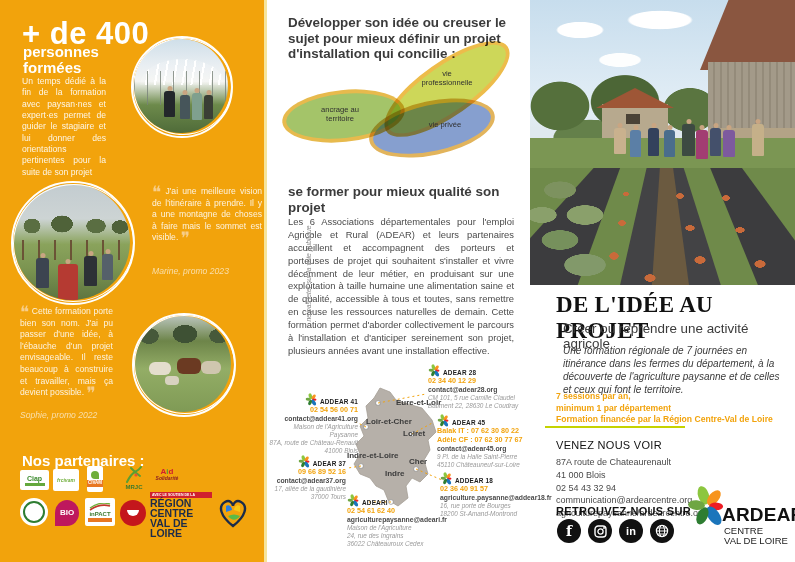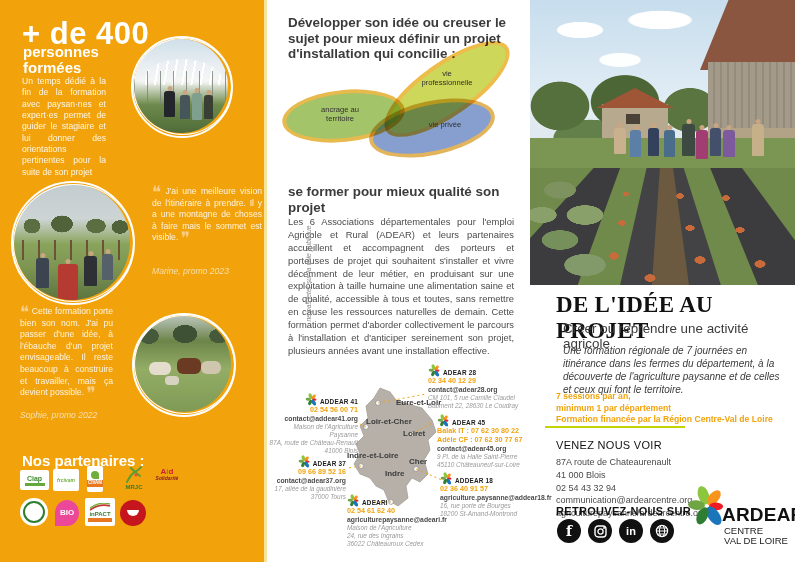--- a/index.html
+++ b/index.html
@@ -172,35 +172,45 @@
     <span class="logo-txt" style="color:#3c7a2e;font-size:6px;">MRJC</span>
   </div>
   <div class="logo-tile" style="left:152px;top:462px;width:30px;height:24px;background:transparent;">
     <span class="logo-txt" style="color:#d0202e;font-size:8px;">A<span style="color:#5a9e33;">i</span>d</span>
     <span class="logo-txt" style="color:#8a1f24;font-size:5px;font-style:italic;">Solidarité</span>
   </div>
 
   <div class="logo-tile" style="left:20px;top:498px;width:28px;height:28px;border-radius:50%;background:#fff;">
     <span style="width:18px;height:18px;border-radius:50%;border:2px solid #2e7d32;display:block;"></span>
   </div>
-  <div class="logo-tile" style="left:55px;top:500px;width:24px;height:26px;background:#ec4899;border-radius:50% 50% 50% 0;">
+  <div class="logo-tile" style="left:55px;top:500px;width:24px;height:26px;background:#be185d;border-radius:50% 50% 50% 0;">
     <span class="logo-txt" style="color:#fff;font-size:8px;">BIO</span>
   </div>
   <div class="logo-tile" style="left:85px;top:498px;width:30px;height:28px;">
     <svg width="22" height="8" viewBox="0 0 22 8">
         <path d="M1 7 Q11 0 21 3" stroke="#c0392b" stroke-width="1.6" fill="none"></path>
         <path d="M1 5 Q11 -2 21 1" stroke="#6fae3a" stroke-width="1.4" fill="none"></path>
       </svg>
     <span class="logo-txt" style="color:#3c7a2e;font-size:6px;">inPACT</span>
     <span style="width:24px;height:4px;background:#e87722;margin-top:1px;"></span>
   </div>
   <div class="logo-tile" style="left:120px;top:500px;width:26px;height:26px;border-radius:50%;background:#c4161c;">
     <span style="width:12px;height:6px;border-radius:0 0 8px 8px;background:#fff;display:block;"></span>
   </div>
 
+  <div class="abs region-logo">
+    <div class="region-support">AVEC LE SOUTIEN DE LA</div>
+    <div class="region-name" style="width:62px;">RÉGION CENTRE VAL DE LOIRE</div>
+    <svg class="heart" viewBox="0 0 34 30">
+      <path d="M17 28 C4 18 2 8 9 4 C14 1 17 6 17 8 C17 6 20 1 25 4 C32 8 30 18 17 28 Z" fill="none" stroke="#1B2B4A" stroke-width="2.4"></path>
+      <path d="M10 8 C13 6 16 9 16 12 L10 14 Z" fill="#2A7DE1"></path>
+      <path d="M24 8 C21 6 18 9 18 12 L24 14 Z" fill="#F5C518"></path>
+      <path d="M12 18 C16 16 20 16 24 18 C20 23 16 23 12 18 Z" fill="#5BBA47"></path>
+    </svg>
+  </div>
 
   <div class="abs fold-line"></div>
 
   <div class="abs mid-h1">Développer son idée ou creuser le sujet pour mieux définir un projet d'installation qui concilie :</div>
 
   <div class="abs venn-ellipse venn-fill" style="left:373px;top:62px;width:140px;height:46px;background:#C9D44B;transform:rotate(-35deg);"></div>
   <div class="abs venn-ellipse venn-fill" style="left:282px;top:90px;width:115px;height:44px;background:#9CBF5C;transform:rotate(-6deg);"></div>
   <div class="abs venn-ellipse venn-fill" style="left:368px;top:101px;width:120px;height:46px;background:#7C97CB;transform:rotate(-12deg);"></div>
   <div class="venn-label" style="left:418px;top:70px;width:58px;">vie professionnelle</div>
   <div class="venn-label" style="left:312px;top:106px;width:56px;">ancrage au territoire</div>

